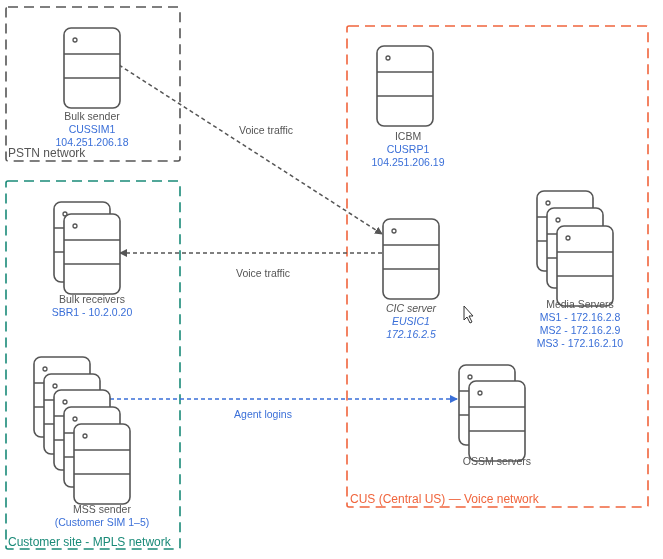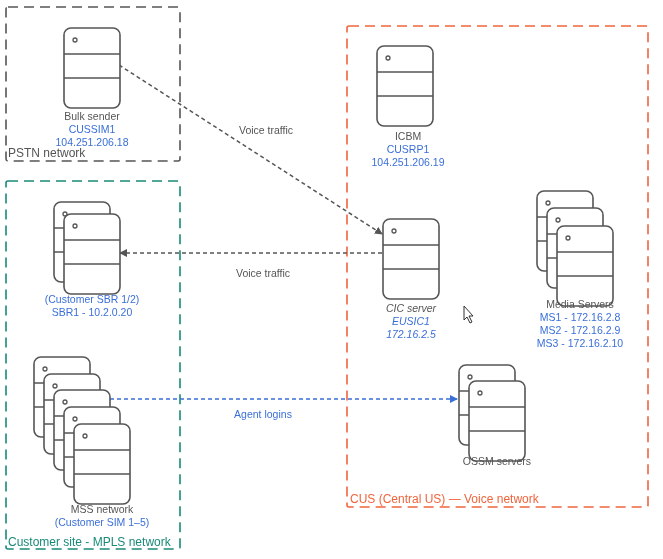--- a/index.html
+++ b/index.html
@@ -81,26 +81,26 @@
 <div class="zone-lbl" style="left:8px; top:536px; color:#1a8a78;">Customer site - MPLS network</div>
 <div class="zone-lbl" style="left:350px; top:493px; color:#f0643c;">CUS (Central US) — Voice network</div>
 
 <div class="lbl" style="left:42px; top:110px; width:100px;">
   <div class="gray">Bulk sender</div>
   <div class="blue">CUSSIM1</div>
   <div class="blue">104.251.206.18</div>
 </div>
 
 <div class="lbl" style="left:32px; top:293px; width:120px;">
-  <div class="blue">(Customer SBR 1/2)</div>
+  <div class="gray">Bulk receivers</div>
   <div class="blue">SBR1 - 10.2.0.20</div>
 </div>
 
 <div class="lbl" style="left:42px; top:503px; width:120px;">
-  <div class="gray">MSS network</div>
+  <div class="gray">MSS sender</div>
   <div class="blue">(Customer SIM 1–5)</div>
 </div>
 
 <div class="lbl" style="left:358px; top:130px; width:100px;">
   <div class="gray">ICBM</div>
   <div class="blue">CUSRP1</div>
   <div class="blue">104.251.206.19</div>
 </div>
 
 <div class="lbl" style="left:361px; top:302px; width:100px;font-style:italic;">

